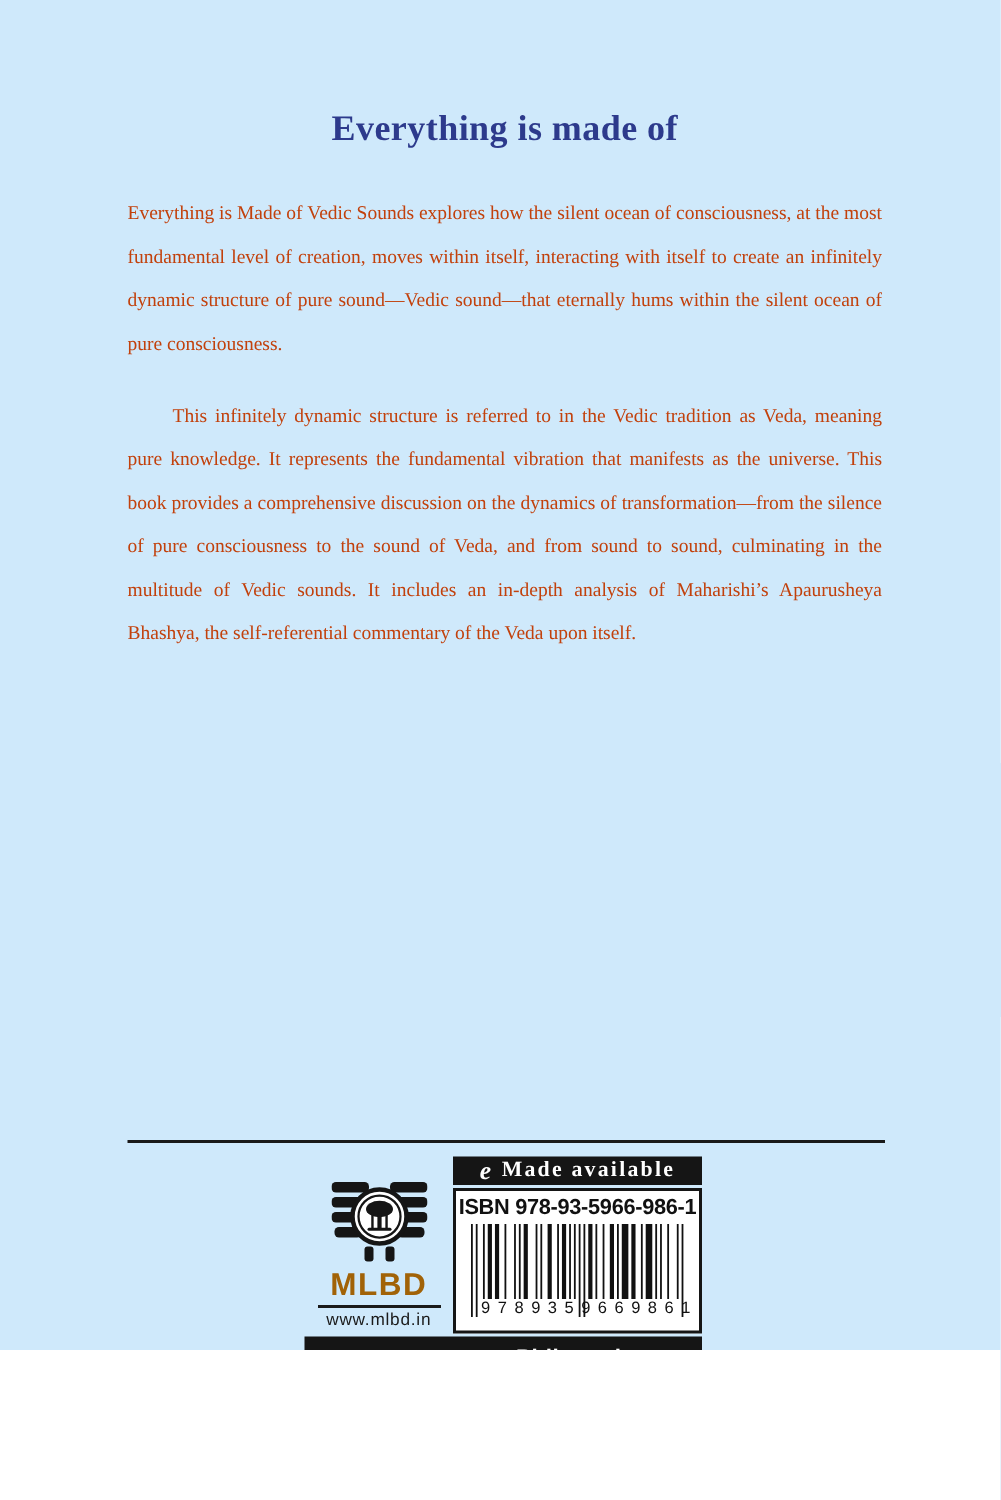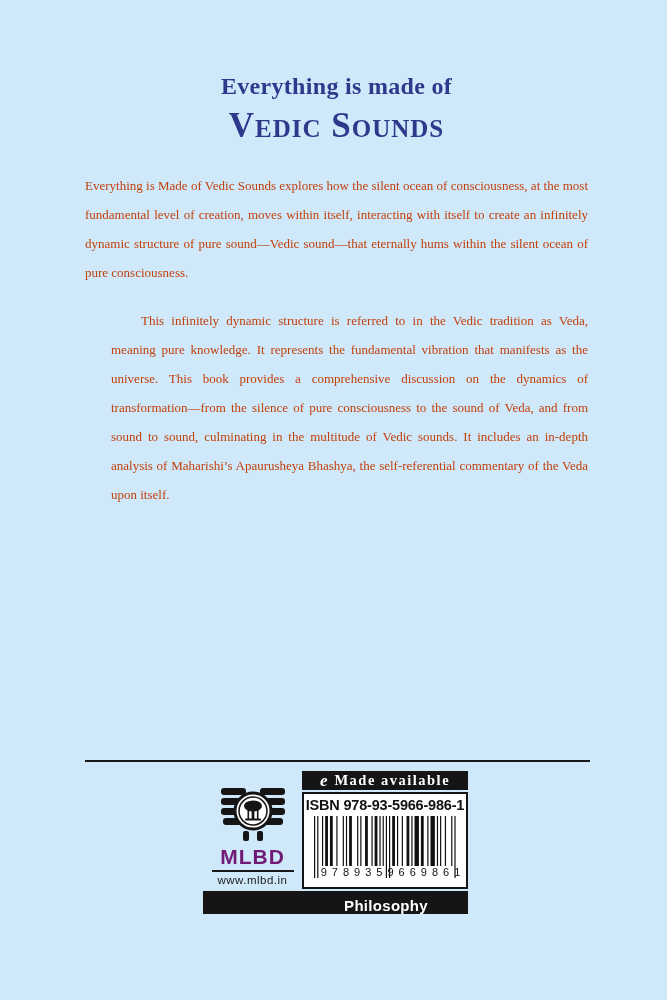--- a/index.html
+++ b/index.html
@@ -2,21 +2,21 @@
 <html><head>
 <meta charset="utf-8">
 <style>
   * { margin: 0; padding: 0; box-sizing: border-box; }
   html, body { width: 667px; height: 1000px; }
   body { font-family: "Liberation Serif", serif; }
 
   .page {
     position: relative;
     width: 667px;
-    height: 1000px;
+    height: 900px;
     background: #cfe9fb;
     overflow: hidden;
   }
 
   
   .content {
     position: absolute;
     left: 85px;
     top: 0;
     width: 503px;
@@ -40,21 +40,21 @@
     line-height: 1.1;
     letter-spacing: 1px;
   }
   .para {
     font-size: 13px;
     line-height: 29px;
     color: #c2410c;
     text-align: justify;
   }
   .para.first { margin-top: 26px; }
-  .para + .para { margin-top: 19px; margin-left: 26px; }
+  .para + .para { margin-top: 19px; }
   .para.indent { text-indent: 30px; }
 
   
   .rule {
     position: absolute;
     left: 85px;
     top: 760px;
     width: 505px;
     height: 2px;
     background: #1a1a1a;
@@ -74,21 +74,21 @@
     align-items: center;
     justify-content: flex-end;
     padding-bottom: 2px;
   }
   .mlbd-logo { width: 64px; height: 56px; margin-bottom: 3px; }
   .mlbd-name {
     font-family: "Liberation Sans", sans-serif;
     font-weight: bold;
     font-size: 21px;
     letter-spacing: 1px;
-    color: #701a75;
+    color: #a16207;
     line-height: 1;
   }
   .mlbd-line { width: 82px; height: 2px; background: #1a1a1a; margin: 3px 0 2px 0; }
   .mlbd-url {
     font-family: "Liberation Sans", sans-serif;
     font-weight: normal;
     font-size: 11.5px;
     letter-spacing: 0.5px;
     color: #1a1a1a;
     line-height: 1.1;
@@ -173,21 +173,20 @@
     letter-spacing: 0.3px;
   }
 </style>
 </head>
 <body>
 
 <div class="page">
 
   <div class="content">
     <div class="title-line1">Everything is made of</div>
-    <div class="title-line2">Vedic Sounds</div>
     <p class="para first">Everything is Made of Vedic Sounds explores how the silent ocean of consciousness, at the most fundamental level of creation, moves within itself, interacting with itself to create an infinitely dynamic structure of pure sound—Vedic sound—that eternally hums within the silent ocean of pure consciousness.</p>
     <p class="para indent">This infinitely dynamic structure is referred to in the Vedic tradition as Veda, meaning pure knowledge. It represents the fundamental vibration that manifests as the universe. This book provides a comprehensive discussion on the dynamics of transformation—from the silence of pure consciousness to the sound of Veda, and from sound to sound, culminating in the multitude of Vedic sounds. It includes an in-depth analysis of Maharishi’s Apaurusheya Bhashya, the self-referential commentary of the Veda upon itself.</p>
   </div>
 
   <div class="rule"></div>
 
   <div class="footer">
 
     <div class="publisher-block">
       <svg class="mlbd-logo" viewBox="0 0 64 56" xmlns="http://www.w3.org/2000/svg">

